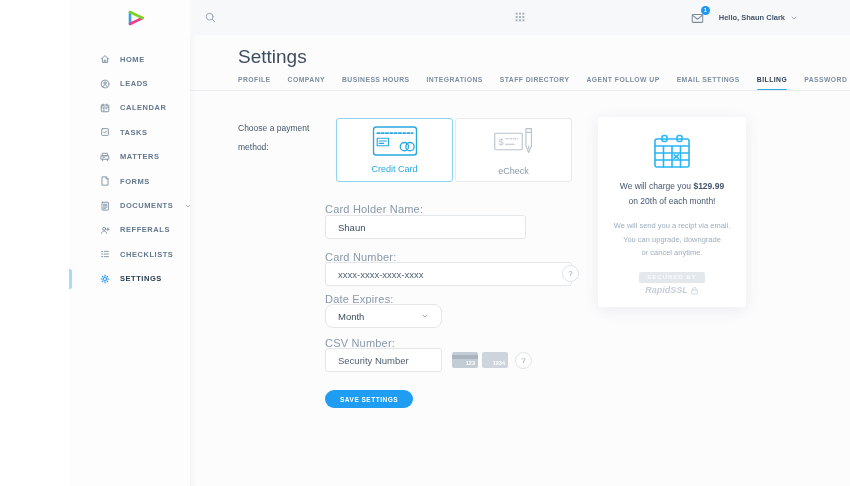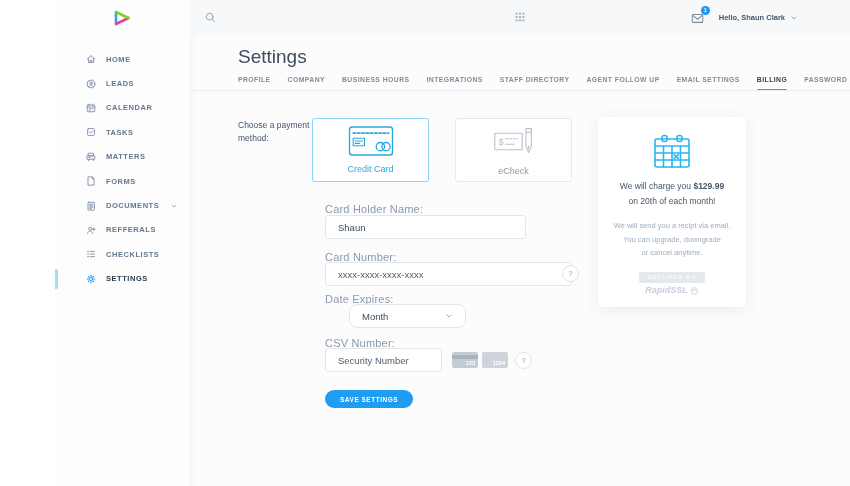--- a/index.html
+++ b/index.html
@@ -2,21 +2,21 @@
 <html><head>
 <meta charset="utf-8">
 <style>
   * { margin:0; padding:0; box-sizing:border-box; }
   html,body { width:850px; height:486px; overflow:hidden; background:#fff;
     font-family:"Liberation Sans", sans-serif; -webkit-font-smoothing:antialiased; }
   svg { display:block; }
   .ico { stroke:currentColor; fill:none; stroke-width:1.2; stroke-linecap:round; stroke-linejoin:round; }
 
   
-  .sidebar { position:absolute; left:55px; top:0; width:135px; height:486px; background:#fdfdfe; }
+  .sidebar { position:absolute; left:69px; top:0; width:135px; height:486px; background:#fdfdfe; }
   .logo { position:absolute; left:58px; top:10px; cursor:pointer; }
   .menu { position:absolute; left:0; top:47px; width:135px; }
   .menu-item { position:relative; height:24.4px; display:flex; align-items:center; padding:0 12px 0 30px; cursor:pointer; }
   .menu-item .mi-icon { width:12px; height:12px; color:#7e8fa1; margin-right:9px; flex:none; }
   .menu-item .mi-label { font-size:7.5px; font-weight:700; letter-spacing:.55px; color:#64788d; white-space:nowrap; }
   .menu-item .mi-chev { width:8px; height:8px; color:#93a1b0; margin-left:auto; }
   .menu-item.active .mi-icon { color:#2196f3; }
   .menu-item.active .mi-label { color:#2b3c4e; }
   .menu-item.active::before { content:""; position:absolute; left:0; top:2px; bottom:2px; width:3px;
     background:#a5dcf8; border-radius:0 2px 2px 0; }
@@ -36,36 +36,36 @@
   .main { position:absolute; left:190px; top:35px; right:0; bottom:0; background:#fcfcfd;
     box-shadow: inset 7px 0 9px -7px rgba(40,50,70,.07); }
   .page-title { position:absolute; left:48px; top:11px; font-size:19px; font-weight:500; color:#3f4d60; }
   .tabs { position:absolute; left:48px; top:41px; display:flex; gap:17px; }
   .tab { font-size:6.8px; font-weight:700; letter-spacing:.45px; color:#7e8da0; position:relative;
     padding-bottom:8px; cursor:pointer; white-space:nowrap; }
   .tab.active { color:#324053; }
   .tab.active::after { content:""; position:absolute; left:0; right:0; bottom:0; height:2px; background:#29a8e0; border-radius:1px; }
   .tab-divider { position:absolute; left:0; right:0; top:55px; height:1px; background:#ececf0; }
 
-  .choose-label { position:absolute; left:48px; top:84px; width:80px; font-size:8.5px; color:#44566c; line-height:13px; }
+  .choose-label { position:absolute; left:48px; top:84px; width:80px; font-size:8.5px; color:#44566c; line-height:19px; }
 
   .pm-card { position:absolute; top:83px; width:117px; height:64px; background:#fff; border:1px solid #e7eaec;
     border-radius:3px; display:flex; flex-direction:column; align-items:center; justify-content:center; gap:8px; cursor:pointer; }
   .pm-card.selected { border-color:#8dd3f5; }
-  .pm-credit { left:122px;text-align:center; }
+  .pm-credit { left:146px;text-align:center; }
   .pm-echeck { left:265px; }
   .pm-label { font-size:9px; color:#8a99a8; }
   .pm-card.selected .pm-label { color:#29a8e0; }
 
   .field-label { position:absolute; left:135px; font-size:11px; color:#8a99ab; letter-spacing:.2px; }
   .tf { position:absolute; left:135px; height:24px; background:#fff; border:1px solid #e4e7ea; border-radius:3px;
     font-family:"Liberation Sans", sans-serif; font-size:9.5px; color:#3e4e60; padding:0 12px; outline:none; }
   .tf::placeholder { color:#4e5e70; opacity:1; }
   .sel { position:absolute; height:24px; width:117px; background:#fff; border:1px solid #e4e7ea; border-radius:8px;
-    display:flex; align-items:center; padding:0 12px; font-size:9.5px; color:#3e4e60; cursor:pointer;margin-left:24px; }
+    display:flex; align-items:center; padding:0 12px; font-size:9.5px; color:#3e4e60; cursor:pointer; }
   .sel .sel-chev { width:8px; height:8px; color:#8a97a6; margin-left:auto; }
   .help-circle { position:absolute; width:17px; height:17px; border:1px solid #dfe3e7; border-radius:50%;
     background:#fff; color:#94a1af; font-size:8px; display:flex; align-items:center; justify-content:center; cursor:pointer; }
 
   .cvv-hint { position:absolute; width:26px; height:16px; border-radius:2px; background:#cdd4db;
     display:flex; align-items:flex-end; justify-content:flex-end; padding:2px 3px; }
   .cvv-hint.striped { background:#c3cbd4; }
   .cvv-hint.striped::before { content:""; position:absolute; left:0; right:0; top:3px; height:4px; background:#a9b4bf; }
   .cvv-num { font-size:5.5px; font-weight:700; color:#fff; line-height:1; }
 

